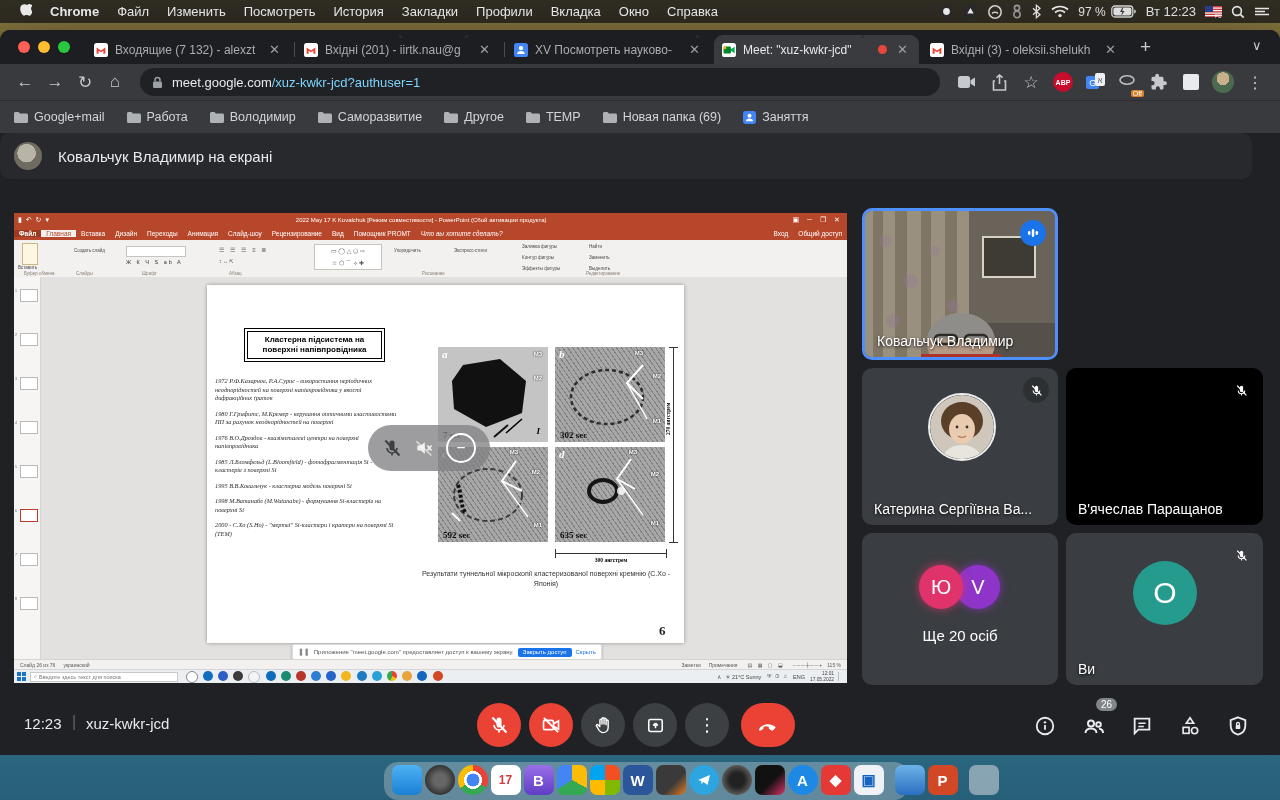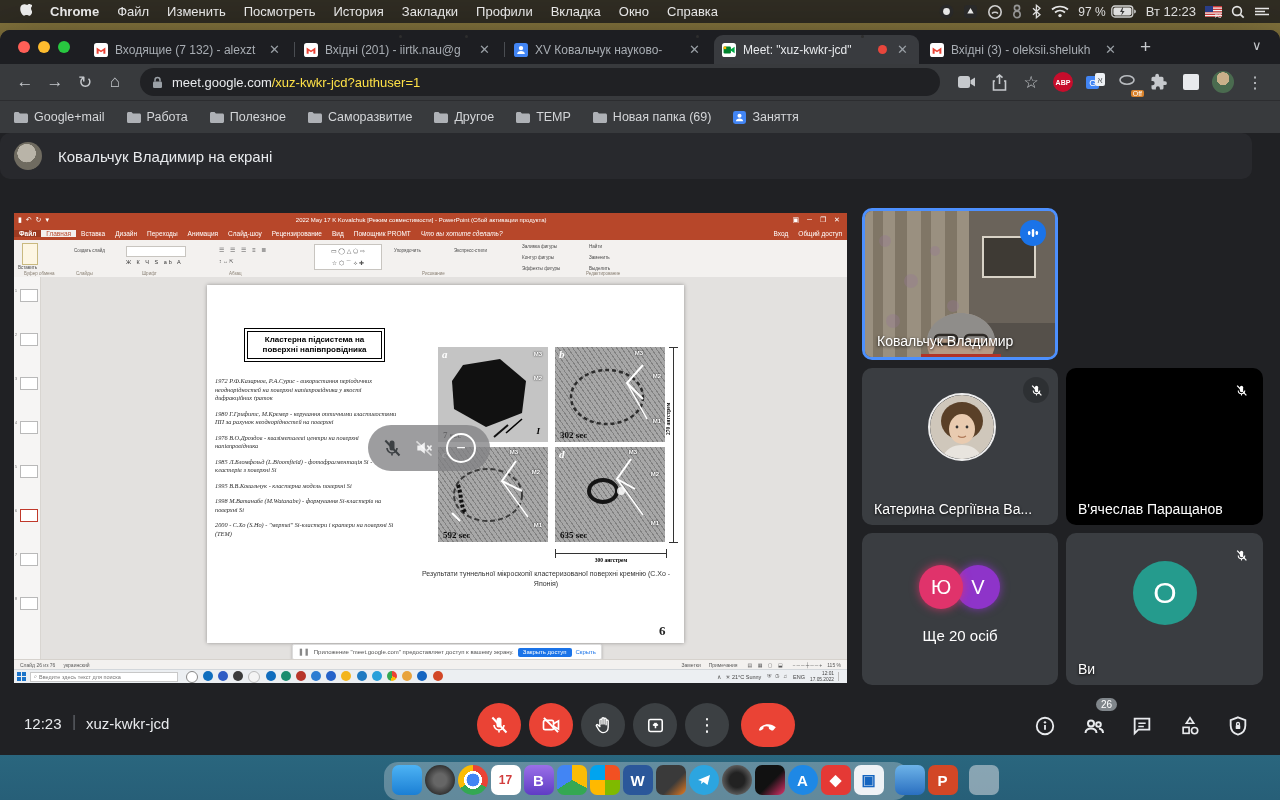--- a/index.html
+++ b/index.html
@@ -185,21 +185,21 @@
       <span class="tt">Вхідні (201) - iirtk.nau@g</span>
       <span class="tx">✕</span>
     </div>
     <span class="a tabsep" style="left:504px"></span>
     <div class="a tab" style="left:506px">
       <svg width="14" height="14" viewBox="0 0 16 16">
           <rect width="16" height="16" rx="3" fill="#4285f4"></rect>
           <circle cx="8" cy="5.8" r="2.5" fill="#fff"></circle>
           <path d="M3.6 12.6c0-2.3 2-3.5 4.4-3.5s4.4 1.2 4.4 3.5z" fill="#fff"></path>
         </svg>
-      <span class="tt">XV Ковальчук науково-</span>
+      <span class="tt">XV Посмотреть науково-</span>
       <span class="tx">✕</span>
     </div>
     <div class="a tab tab-active" style="left:714px">
       <svg width="14" height="14" viewBox="0 0 16 16">
           <rect width="16" height="16" rx="3" fill="#fff"></rect>
           <rect x="1.8" y="4" width="8.4" height="8" rx="1.4" fill="#00832d"></rect>
           <path d="M10.2 7.2L14.4 4.4v7.2l-4.2-2.8z" fill="#00ac47"></path>
           <rect x="1.8" y="4" width="3" height="3" fill="#ffba00"></rect>
         </svg>
       <span class="tt">Meet: "xuz-kwkr-jcd"</span>
@@ -222,21 +222,21 @@
     <span class="nav">←</span>
     <span class="nav">→</span>
     <span class="nav">↻</span>
     <span class="nav">⌂</span>
     <div id="omni">
       <svg width="11" height="13" viewBox="0 0 11 13" style="margin-right:9px">
           <rect x="1" y="5.5" width="9" height="6.5" rx="1.3" fill="#9aa0a6"></rect>
           <path d="M3 5.5V4a2.5 2.5 0 0 1 5 0v1.5" stroke="#9aa0a6" stroke-width="1.5" fill="none"></path>
         </svg>
       <span style="color:#e8eaed">meet.google.com</span>
-        <span style="color:#fde047">/xuz-kwkr-jcd?authuser=1</span>
+        <span style="color:#7dd3fc">/xuz-kwkr-jcd?authuser=1</span>
     </div>
     <span class="tbi">
         <svg width="18" height="12" viewBox="0 0 18 12">
           <rect width="12" height="12" rx="2.5" fill="#c6c9cd"></rect>
           <path d="M12.5 4.2L17 1.5v9l-4.5-2.7z" fill="#c6c9cd"></path>
         </svg>
       </span>
     <span class="tbi">
         <svg width="15" height="17" viewBox="0 0 15 17">
           <path d="M7.5 1v9M4.5 3.6L7.5 1l3 2.6" stroke="#c6c9cd" stroke-width="1.6" fill="none"></path>
@@ -285,21 +285,21 @@
     <span class="bm">
         <svg width="14" height="11" viewBox="0 0 14 11">
           <path d="M0 1.5C0 .7.7 0 1.5 0h3l1.4 1.6h6.6c.8 0 1.5.7 1.5 1.5v6.4c0 .8-.7 1.5-1.5 1.5h-11A1.5 1.5 0 0 1 0 9.5z" fill="#aeb1b6"></path>
         </svg>
         <span>Работа</span>
       </span>
     <span class="bm">
         <svg width="14" height="11" viewBox="0 0 14 11">
           <path d="M0 1.5C0 .7.7 0 1.5 0h3l1.4 1.6h6.6c.8 0 1.5.7 1.5 1.5v6.4c0 .8-.7 1.5-1.5 1.5h-11A1.5 1.5 0 0 1 0 9.5z" fill="#aeb1b6"></path>
         </svg>
-        <span>Полезное</span>
+        <span>Володимир</span>
       </span>
     <span class="bm">
         <svg width="14" height="11" viewBox="0 0 14 11">
           <path d="M0 1.5C0 .7.7 0 1.5 0h3l1.4 1.6h6.6c.8 0 1.5.7 1.5 1.5v6.4c0 .8-.7 1.5-1.5 1.5h-11A1.5 1.5 0 0 1 0 9.5z" fill="#aeb1b6"></path>
         </svg>
         <span>Саморазвитие</span>
       </span>
     <span class="bm">
         <svg width="14" height="11" viewBox="0 0 14 11">
           <path d="M0 1.5C0 .7.7 0 1.5 0h3l1.4 1.6h6.6c.8 0 1.5.7 1.5 1.5v6.4c0 .8-.7 1.5-1.5 1.5h-11A1.5 1.5 0 0 1 0 9.5z" fill="#aeb1b6"></path>

